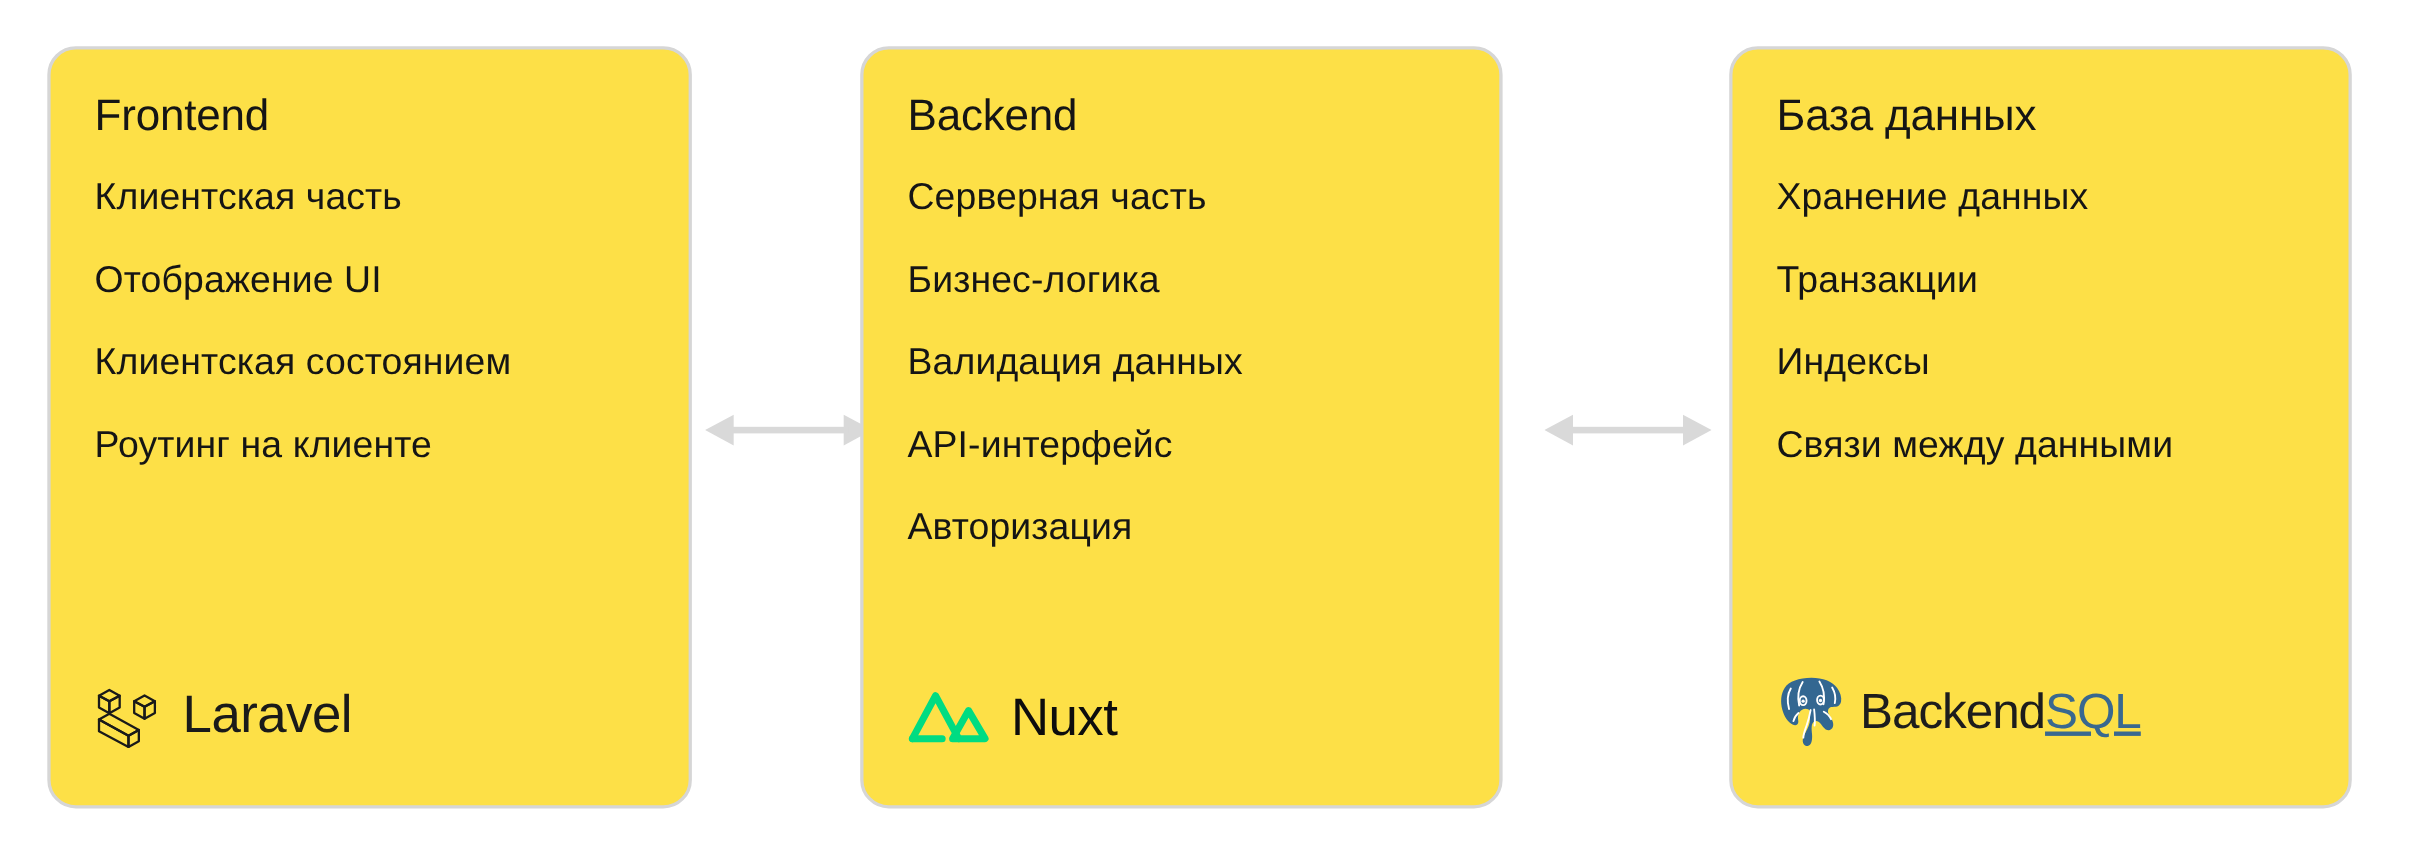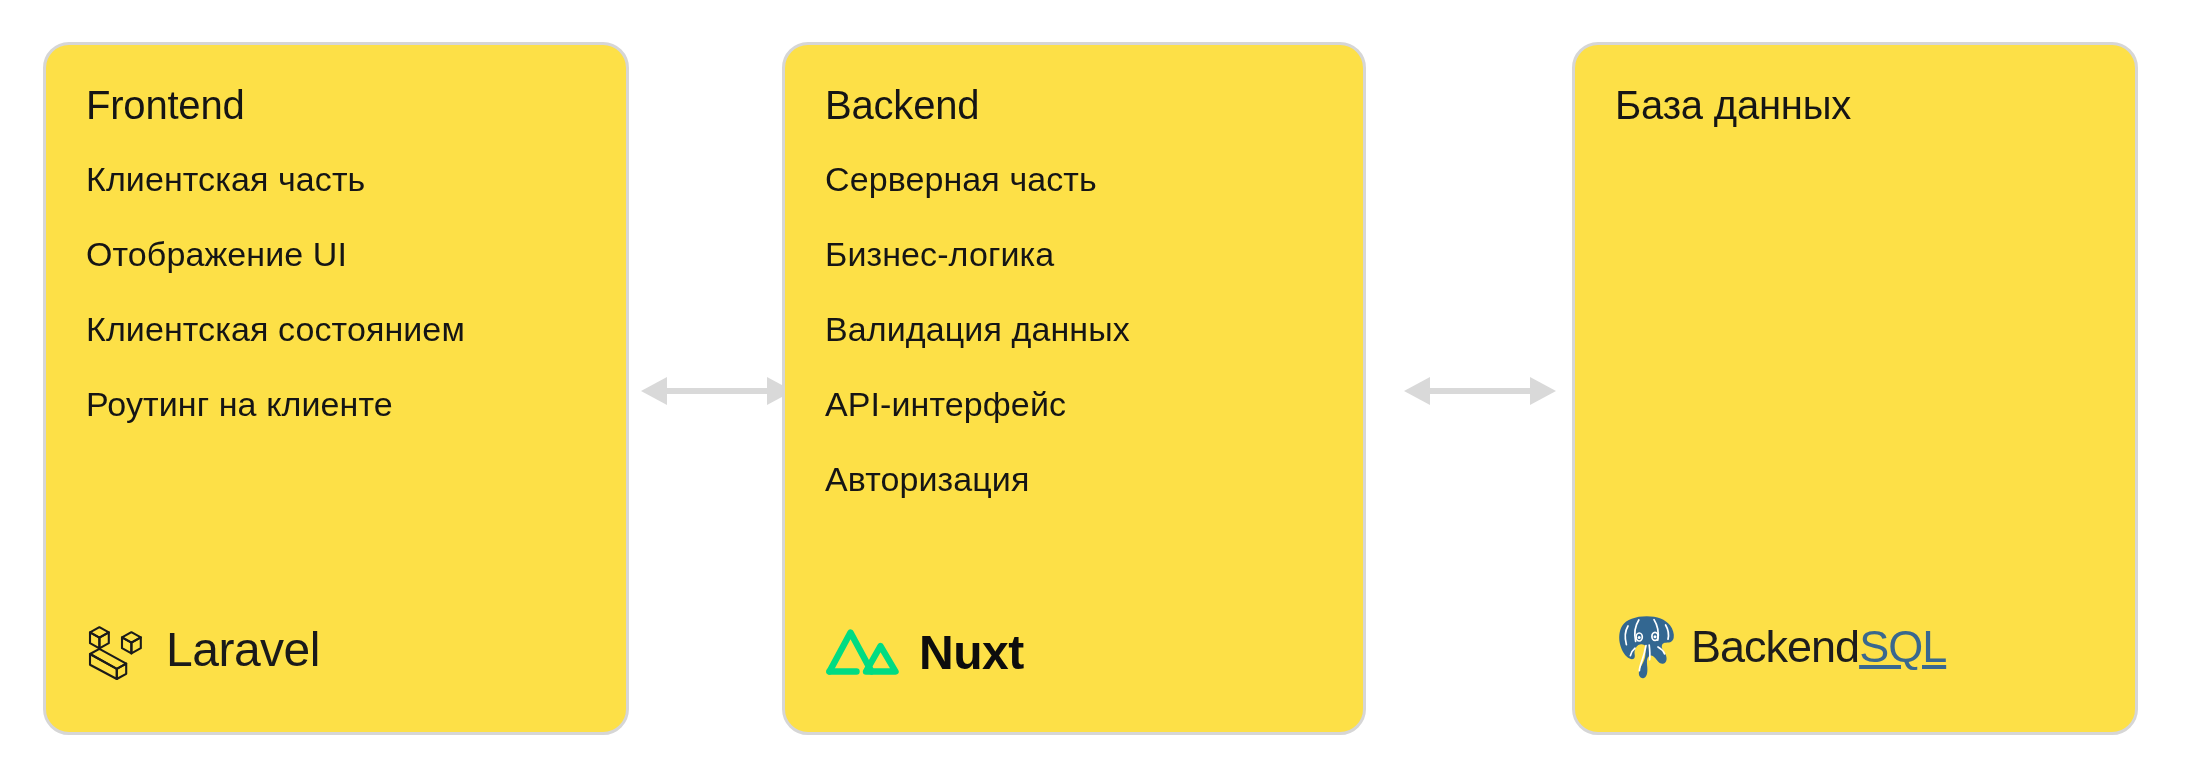--- a/index.html
+++ b/index.html
@@ -83,21 +83,21 @@
     text-align: center;
   }
   .logo-mark { display: block; flex: none; }
   .logo-word {
     font-size: 46px;
     letter-spacing: -0.5px;
     color: #1a1a1a;
     white-space: nowrap;
   }
   .logo-word.laravel { font-weight: 400; font-size: 48px; margin-left: 18px; }
-  .logo-word.nuxt    { font-weight: 700; font-size: 48px; margin-left: 16px; color: #0d0d0d; }
+  .logo-word.nuxt    { font-weight: 400; font-size: 48px; margin-left: 16px; color: #0d0d0d; }
   .pg-word {
     margin-left: 12px;
     font-size: 45px;
     font-weight: 400;
     letter-spacing: -1px;
     white-space: nowrap;
   }
   .pg-word .pg-a { color: #1d1d1d; }
   .pg-word .pg-b { color: #39688f; text-decoration: underline; }
 
@@ -185,20 +185,26 @@
     <g fill="#d9d9d9">
       <polygon points="0,18 26,4 26,32"></polygon>
       <polygon points="152,18 126,4 126,32"></polygon>
       <rect x="22" y="15" width="108" height="6"></rect>
     </g>
   </svg>
 
   <div class="card c3">
     <div class="card-inner">
       <div class="card-title">База данных</div>
+      <ul class="card-list">
+        <li>Хранение данных</li>
+        <li>Транзакции</li>
+        <li>Индексы</li>
+        <li>Связи между данными</li>
+      </ul>
       <div class="logo-row">
 
         <svg class="logo-mark" width="64" height="66" viewBox="0 0 64 66">
           <g>
 
             <path fill="#336791" d="
               M31.8 2.2
               C20.5 2.2 11.2 5.6 7.4 11.4
               C4.0 16.6 3.4 24.0 5.3 31.2
               C7.0 37.6 10.6 42.6 14.6 44.6

